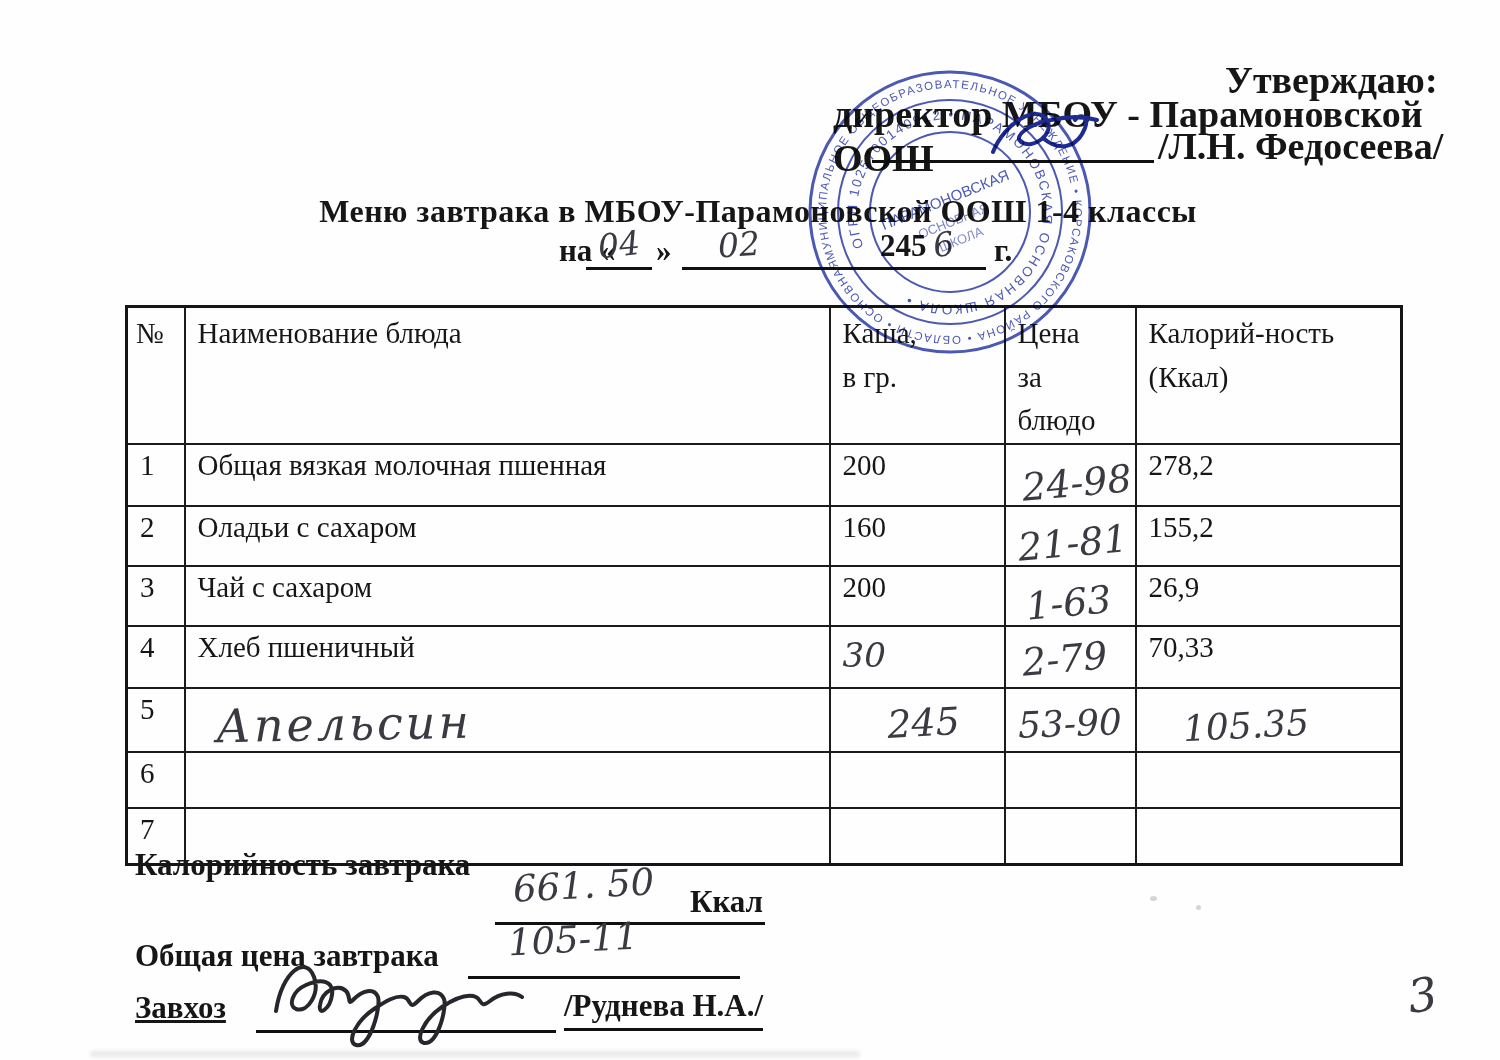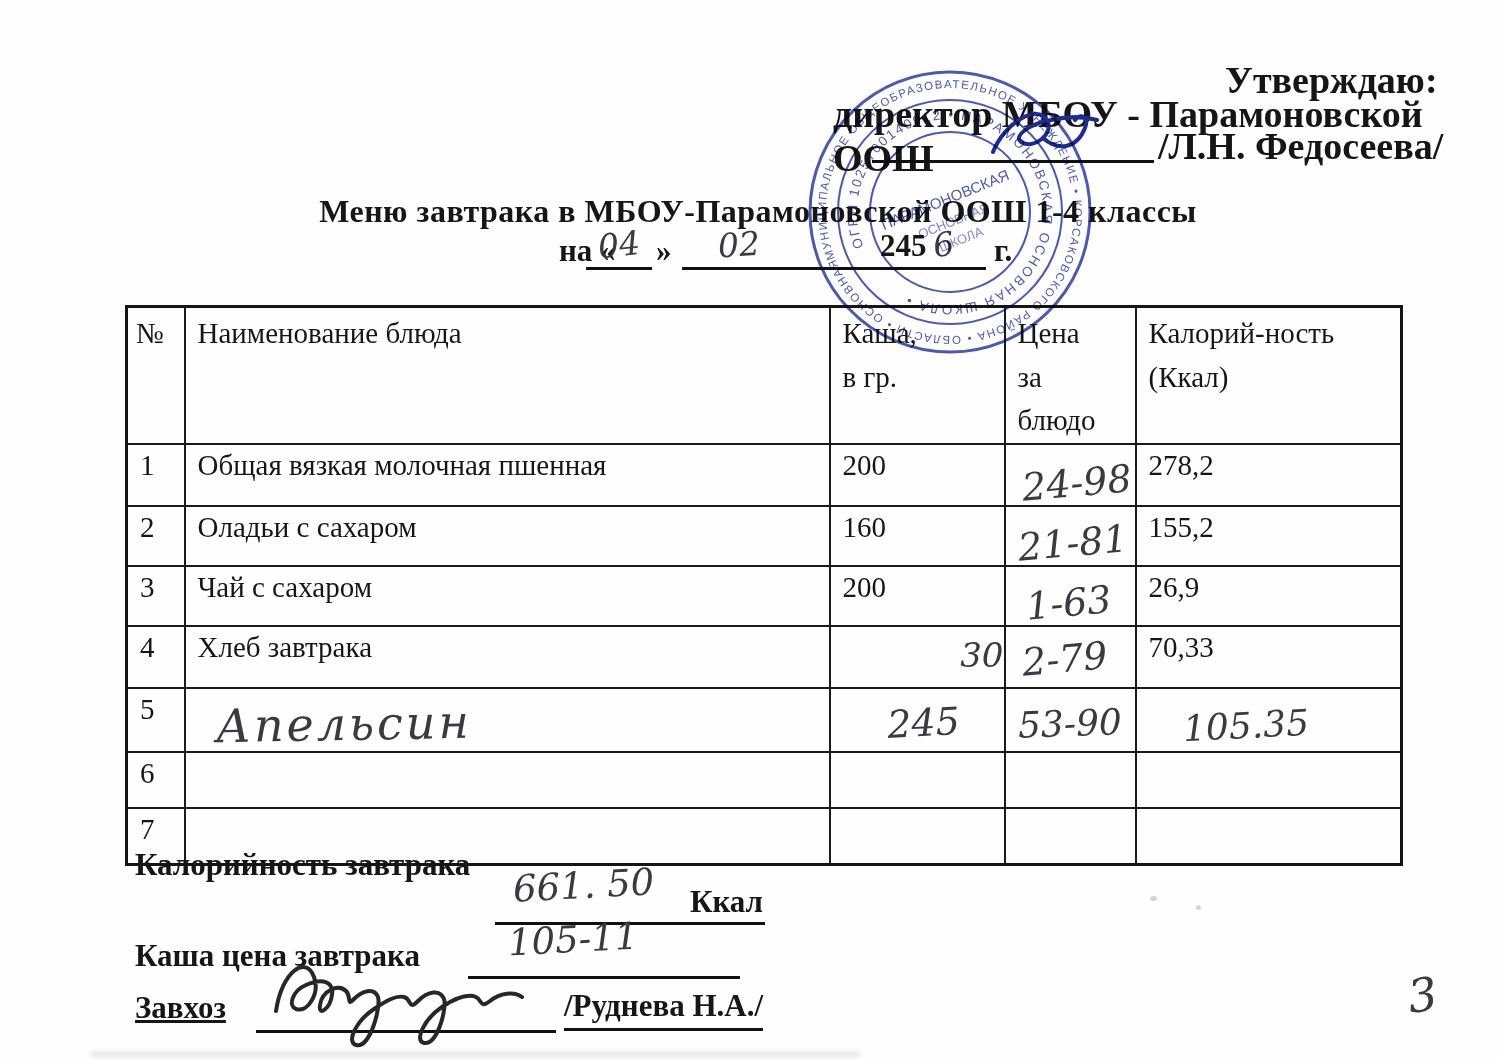--- a/index.html
+++ b/index.html
@@ -23,21 +23,21 @@
   th.thc{font-size:30px;font-weight:700;white-space:pre-line;line-height:1.5;padding-top:6px;}
   td.cnum{padding-left:10px;}
   td.cprice{text-align:center;padding-left:0;}
   td.ccal4{text-align:center;padding-left:0;padding-top:8px;}
   .hwp{font-size:38px;display:inline-block;transform:rotate(-5deg);}
   .hp1{margin-top:12px;margin-left:4px;}
   .hp2{margin-top:10px;}
   .hp3{margin-top:10px;margin-left:8px;}
   .hp4{margin-top:6px;margin-left:4px;}
   .hp5{margin-top:10px;transform:rotate(-2deg);font-size:36px;}
-  .hw-out4{display:block;text-align:right;font-size:34px;margin-top:4px;}
+  .hw-out4{display:block;text-align:left;font-size:34px;margin-top:4px;}
   .hw-out5{display:block;text-align:center;font-size:38px;margin-top:8px;transform:rotate(-3deg);}
   .hw-name5{font-size:46px;letter-spacing:3px;display:inline-block;margin:4px 0 0 18px;transform:rotate(-1deg);}
   .hw-cal5{font-size:36px;display:inline-block;margin:12px 0 0 46px;transform:rotate(-3deg);}
   
   .flabel{font-size:31px;font-weight:700;}
   .fblank{border-bottom:3px solid #101010;}
   .fhw{font-size:37px;transform:rotate(-3deg);display:inline-block;}
   .artifact-dot{width:7px;height:5px;background:#8a8a8a;border-radius:50%;opacity:.35;}
   .smudge{background:#777;opacity:.16;border-radius:3px;filter:blur(2px);}
 </style>
@@ -96,21 +96,21 @@
   </tr>
   <tr style="height:60px">
     <td class="cnum">3</td>
     <td>Чай с сахаром</td>
     <td>200</td>
     <td class="cprice"><span class="hw hwp hp3">1-63</span></td>
     <td>26,9</td>
   </tr>
   <tr style="height:62px">
     <td class="cnum">4</td>
-    <td>Хлеб завтрака</td>
+    <td>Хлеб пшеничный</td>
     <td>
           <span class="hw hw-out4">30</span>
         </td>
     <td class="cprice"><span class="hw hwp hp4">2-79</span></td>
     <td class="ccal4">70,33</td>
   </tr>
   <tr style="height:62px">
     <td class="cnum">5</td>
     <td><span class="hw hw-name5">Апельсин</span></td>
     <td>
@@ -155,21 +155,21 @@
       <text x="150" y="184" text-anchor="middle" font-family="Liberation Sans, sans-serif" font-size="13" fill="#2c3ba6" opacity="0.7" stroke="none">ШКОЛА</text>
     </g>
   </svg>
 </div>
 
 <div class="abs flabel" style="left:135px;top:847px;">Калорийность завтрака</div>
 <div class="abs fblank" style="left:495px;top:864px;width:270px;height:58px;">
   <span class="hw fhw" style="margin-left:18px;">661. 50</span>
   <span class="flabel" style="position:absolute;right:2px;bottom:2px;">Ккал</span>
 </div>
-<div class="abs flabel" style="left:135px;top:938px;">Каша цена завтрака</div>
+<div class="abs flabel" style="left:135px;top:938px;">Общая цена завтрака</div>
 <div class="abs fblank" style="left:468px;top:918px;width:272px;height:58px;">
   <span class="hw fhw" style="margin-left:40px;">105-11</span>
 </div>
 <div class="abs flabel" style="left:135px;top:990px;text-decoration:underline;">Завхоз</div>
 <div class="abs fblank" style="left:256px;top:972px;width:300px;height:58px;"></div>
 <svg class="abs" style="left:262px;top:933px;" width="300" height="126" viewBox="0 0 300 126">
   <path d="M14,78 C20,38 44,22 52,44 C58,60 46,80 34,76 C26,73 30,58 44,52 C60,45 72,48 70,62 C68,76 56,84 58,72 C60,58 76,50 84,58 C90,64 84,74 92,66 C100,58 112,54 116,64 C119,74 108,116 94,112 C84,109 94,88 112,76 C124,68 134,62 142,64 C150,66 146,78 156,68 C166,58 178,56 182,66 C185,74 176,112 162,110 C152,108 162,86 180,74 C192,66 204,60 214,64 C220,67 218,76 228,68 C238,60 252,58 260,64" stroke="#26262c" stroke-width="4" fill="none" stroke-linecap="round"></path>
 </svg>
 <div class="abs flabel" style="left:564px;top:988px;border-bottom:3px solid #101010;padding-bottom:4px;">/Руднева Н.А./</div>
 

